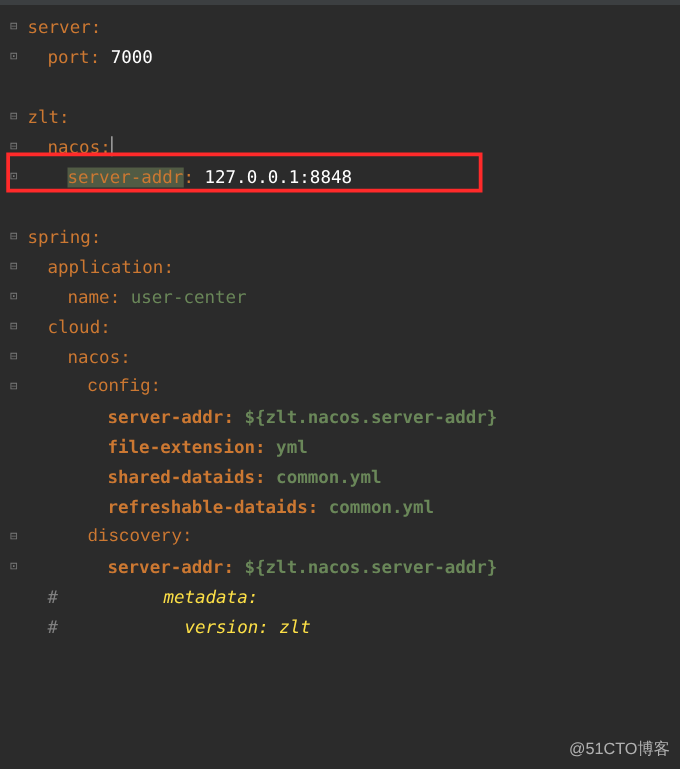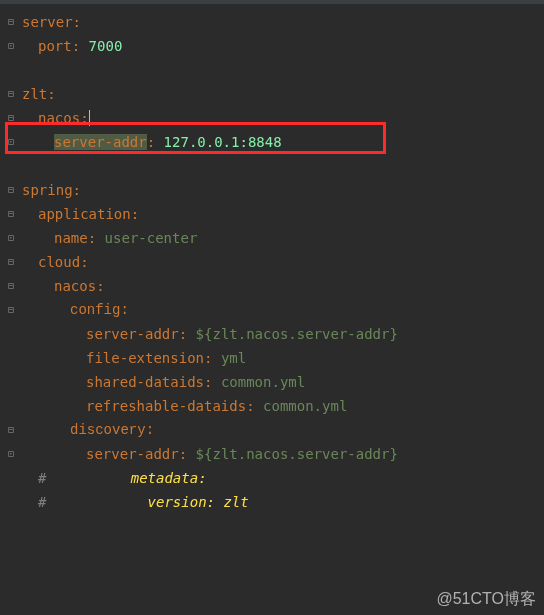--- a/index.html
+++ b/index.html
@@ -38,45 +38,45 @@
     white-space: pre;
     position: relative;
   }
   .line {
     height: 24px;
     position: relative;
   }
   .key      { color: #cc7832; margin-top: 36px; }
   .key-hl   { color: #cc7832; background:#515b44; }
   .colon    { color: #cc7832; }
-  .value    { color: #86efac; }
+  .value    { color: #ffffff; }
   .string   { color: #6a8759; margin-top: 12px; }
   .comment  { color: #fde047; font-style: italic; }
   .hash     { color: #808080; font-style: italic; }
   .caret    { display:inline-block; width:1px; height:16px; background:#bbb; vertical-align:middle; position:relative; top:-1px;}
   .white    { color:#a9b7c6; }
   .i1 { padding-left: 0px; }
   .i2 { padding-left: 16px; }
   .i3 { padding-left: 32px; }
   .i4 { padding-left: 48px; font-family: Liberation Mono, monospace; }
-  .i5 { padding-left: 64px; }
+  .i5 { padding-left: 64px; font-weight: bold; }
 
   .highlight-box {
     position: absolute;
     border: 3px solid #ff2a2a;
     pointer-events: none;
     z-index: 5;
   }
   .watermark {
     position: absolute;
     right: 8px;
     bottom: 4px;
     color: #c8c8c8;
     font-family: sans-serif;
-    font-size: 16px;
+    font-size: 13px;
     opacity: .85;
     z-index:10;
   }
   .topbar {
     height:4px;
     background:#3c3f41;
   }
 </style>
 </head>
 <body>

